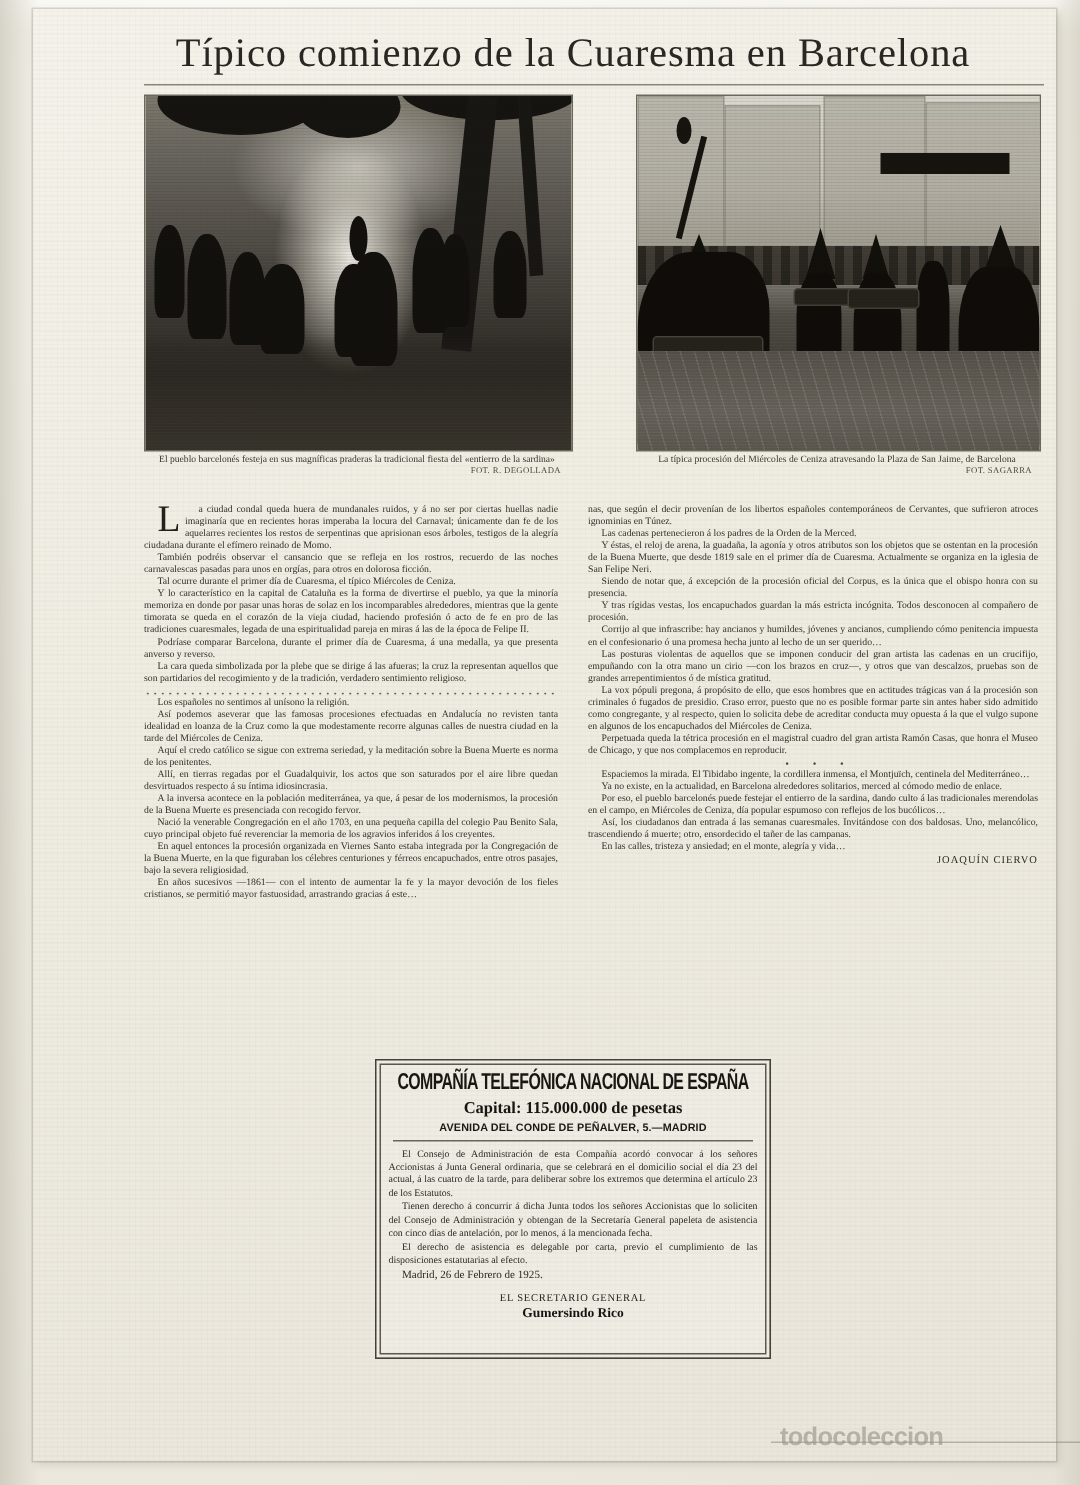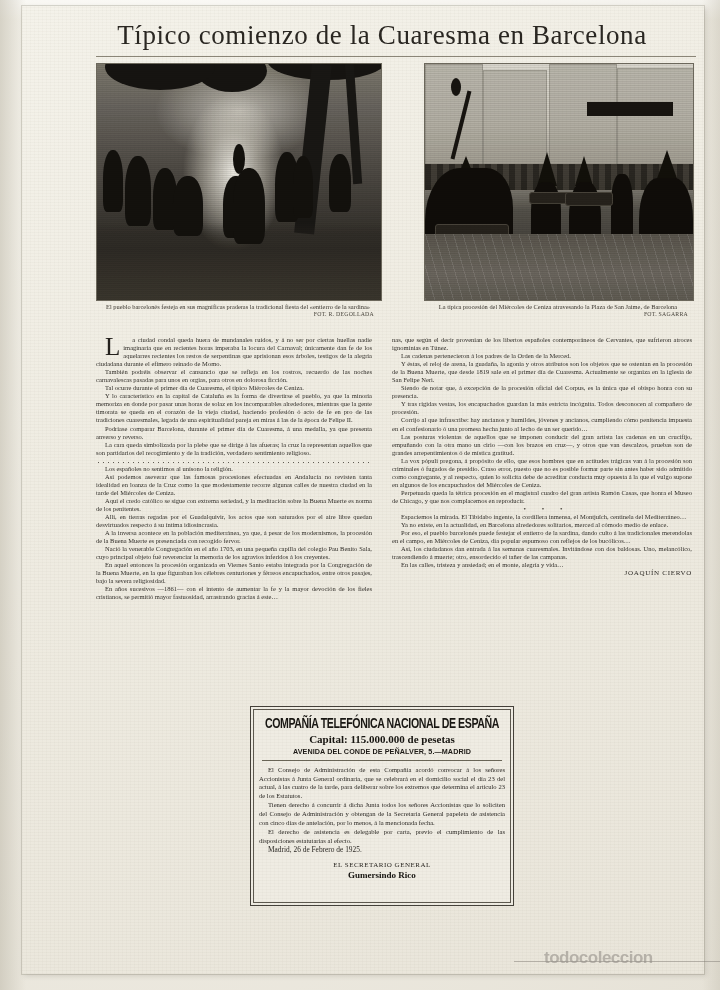--- a/index.html
+++ b/index.html
@@ -191,21 +191,21 @@
     position:absolute;left:520px;top:948px;width:196px;height:26px;
     font-family:"Liberation Sans", sans-serif;
     font-weight:bold;font-size:17px;letter-spacing:-.5px;
     color:rgba(150,146,138,.62);
     white-space:nowrap;
   }
   #watermark .wm-line{
     position:absolute;left:-6px;top:13px;width:208px;height:1px;
     background:rgba(120,116,108,.45);
   }
-  #watermark .wm-text{position:relative;z-index:2;margin-left:24px;}
+  #watermark .wm-text{position:relative;z-index:2;}
 </style>
 </head>
 <body>
 
 <div class="page">
   <div class="sheet">
 
     <div class="title">Típico comienzo de la Cuaresma en Barcelona</div>
     <div class="rule"></div>
 

